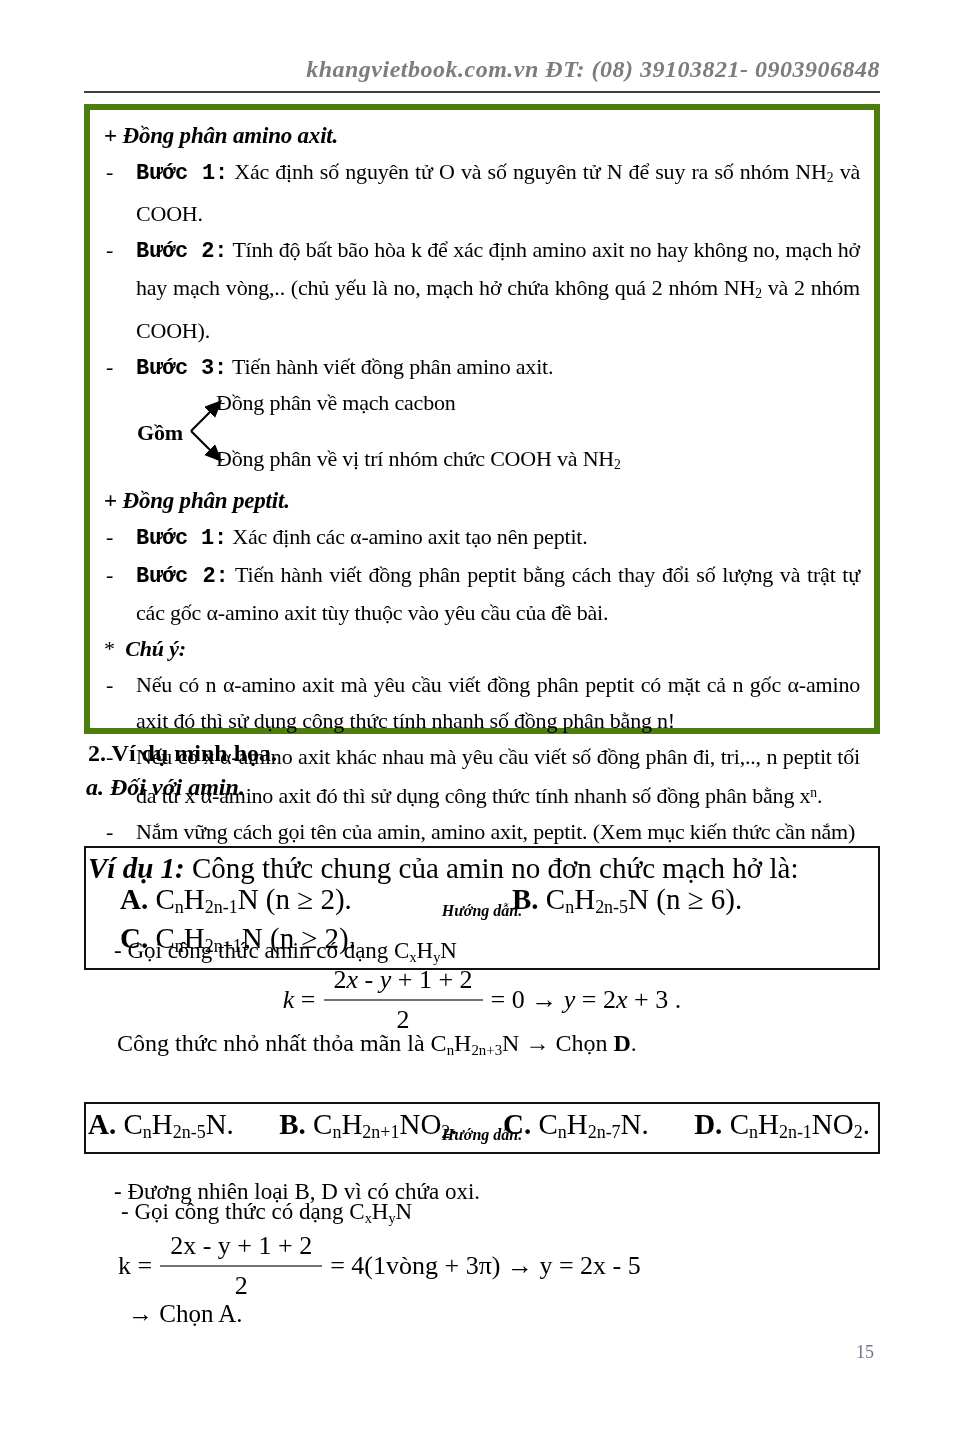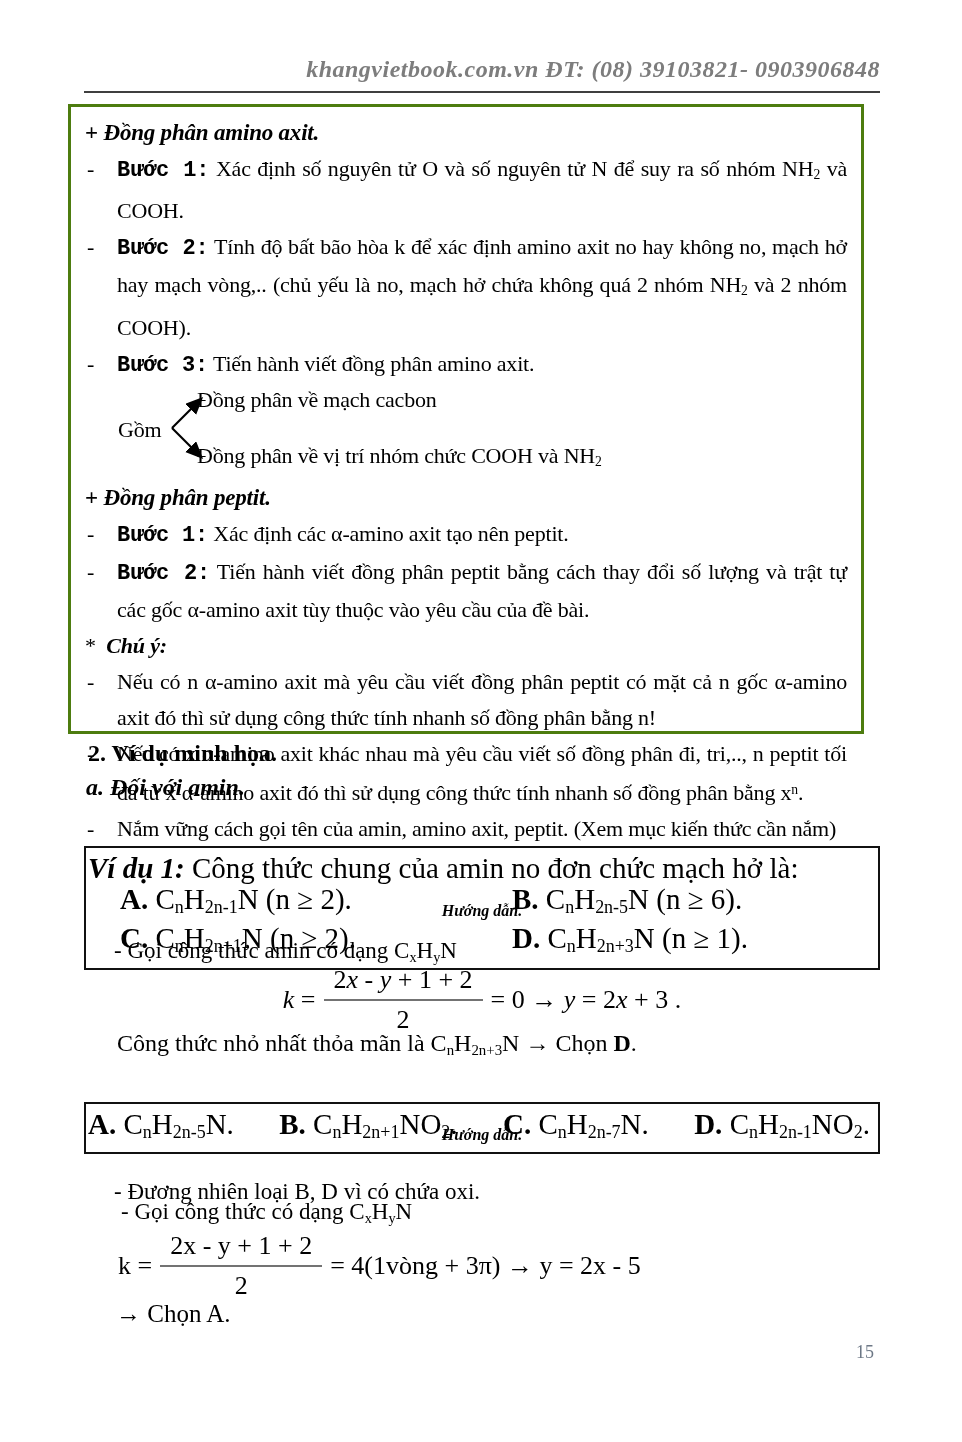--- a/index.html
+++ b/index.html
@@ -10,37 +10,37 @@
   }
   
   .header {
     position:absolute; left:84px; top:56px; width:796px;
     text-align:right; font-size:24px; font-weight:bold; font-style:italic;
     color:#7d7d7d; letter-spacing:0.5px;
     padding-bottom:8px; border-bottom:2px solid #3f3f3f;
   }
   
   .theory-box {
-    position:absolute; left:68px; top:104px; width:796px; height:630px;
-    box-sizing:border-box; border:3px solid #4d7c0f;
+    position:absolute; left:84px; top:104px; width:796px; height:630px;
+    box-sizing:border-box; border:6px solid #4d7c0f;
     padding:8px 10px 20px 14px;
     font-size:22px; line-height:36px; letter-spacing:-0.2px;
   }
   .t-heading { font-size:23px; }
   .t-heading .plus { font-weight:bold; }
   .t-heading .ht { font-weight:bold; font-style:italic; }
   .li { display:flex; }
   .li .mk { flex:none; width:30px; padding-left:2px; }
   .li .tx { flex:1; text-align:justify; padding-right:4px; }
   .li .lb { font-weight:bold;font-family:Liberation Mono, monospace; }
   .note-head .star { display:inline-block; width:16px; }
   .note-head .nl { font-weight:bold; font-style:italic; }
   
   .diagram { position:relative; height:96px; }
-  .diagram .gom { position:absolute; left:33px; top:28px; }
+  .diagram .gom { position:absolute; left:33px; top:28px;font-weight:bold; }
   .diagram .arrows { position:absolute; left:85px; top:4px; }
   .diagram .br1 { position:absolute; left:112px; top:-2px; white-space:nowrap; }
   .diagram .br2 { position:absolute; left:112px; top:54px; white-space:nowrap; }
   
   .sec2 { position:absolute; left:88px; top:740px; font-size:24px; font-weight:bold; }
   .secA { position:absolute; left:86px; top:774px; font-size:24px; font-weight:bold; font-style:italic; }
   
   .ex-box {
     position:absolute; left:84px; width:796px; box-sizing:border-box;
     border:2px solid #111; padding:5px 2px; font-size:29px; line-height:31px;margin-top:44px;
@@ -57,21 +57,21 @@
     position:absolute; left:84px; width:796px; text-align:center;
     font-size:16px; font-weight:bold; font-style:italic;
   }
   .g1-h { top:902px; }
   .g2-h { top:1126px; }
   .sol-line { position:absolute; left:114px; font-size:23px; white-space:nowrap; }
   .g1-line1 { top:938px; }
   .g1-conc { top:1030px; left:117px; font-size:24px; }
   .g2-line1 { top:1163px;margin-top:16px; }
   .g2-line2 { top:1199px;margin-left:7px; }
-  .g2-conc { top:1300px; left:116px; font-size:25px; }
+  .g2-conc { top:1300px; left:128px; font-size:25px; }
   .choice-bold { font-weight:bold; }
   
   .formula { position:absolute; display:flex; align-items:center; font-size:26px; }
   .formula1 { left:84px; top:964px; width:796px; justify-content:center; }
   .formula2 { left:118px; top:1230px; }
   .frac { display:inline-flex; flex-direction:column; align-items:center; margin:0 8px; text-align:center; }
   .frac .num { padding:0 10px 3px; border-bottom:2px solid #737373; line-height:32px; }
   .frac .den { padding-top:3px; line-height:32px; }
   .fpart { white-space:nowrap; }
   
@@ -197,24 +197,20 @@
         <span>C<sub>n</sub>H<sub>2n-1</sub>N (n ≥ 2).</span>
       </div>
       <div class="opt">
         <span class="opt-letter">B.</span>
         <span>C<sub>n</sub>H<sub>2n-5</sub>N (n ≥ 6).</span>
       </div>
       <div class="opt">
         <span class="opt-letter">C.</span>
         <span>C<sub>n</sub>H<sub>2n+1</sub>N (n ≥ 2).</span>
       </div>
-      <div class="opt">
-        <span class="opt-letter">D.</span>
-        <span>C<sub>n</sub>H<sub>2n+3</sub>N (n ≥ 1).</span>
-      </div>
     </div>
   </div>
 
   <div class="guide-h g1-h">Hướng dẫn.</div>
 
   <div class="sol-line g1-line1">- Gọi công thức amin có dạng C<sub>x</sub>H<sub>y</sub>N</div>
 
   <div class="formula formula1">
     <span class="fpart"><i>k</i> =</span>
     <span class="frac">

